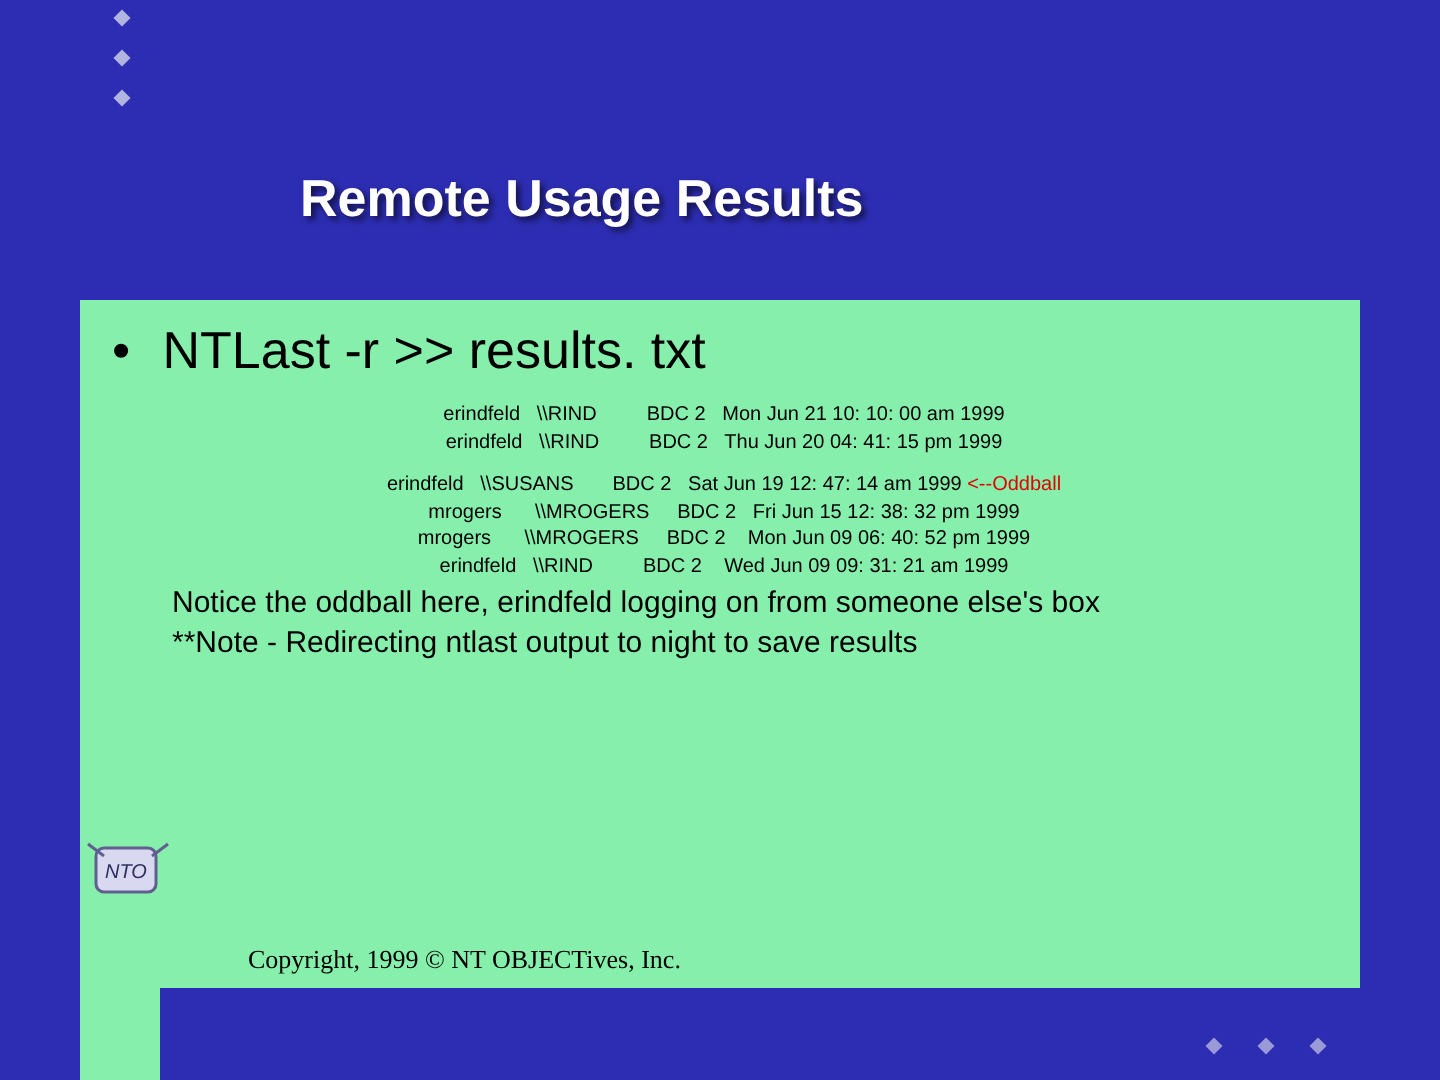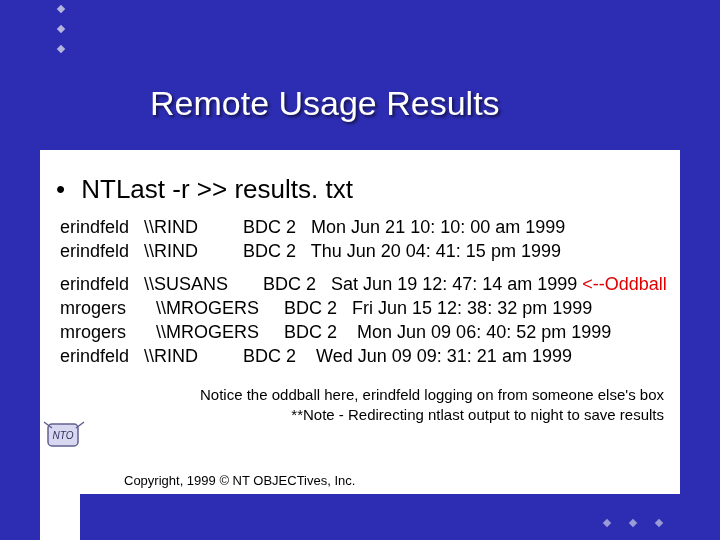--- a/index.html
+++ b/index.html
@@ -19,65 +19,65 @@
     width: 6px; height: 6px; background: #b3b3e0;
     transform: rotate(45deg);
   }
   .title-bar {
     position: absolute;
     top: 70px; left: 0; right: 0;
     padding: 14px 0 16px 150px;
   }
   .title-bar h1 {
     color: #fff;
-    font-size: 34px;
-    font-weight: normal;
+    font-size: 26px;
+    font-weight: bold;
     text-shadow: 2px 2px 3px rgba(0,0,0,0.6);
   }
   .content {
     position: absolute;
     top: 150px; left: 40px; right: 40px; bottom: 0;
-    background: #ffffff;
-    padding: 24px 16px 10px 16px;
+    background: #86efac;
+    padding: 10px 16px 10px 16px;
   }
   .cmd {
     font-size: 26px;
     margin-bottom: 10px;
   }
   .cmd .bullet { display:inline-block; width: 18px; }
-  .rows { font-size: 18px; line-height: 1.35; margin-left: 4px; }
+  .rows { font-size: 10px; line-height: 1.35; margin-left: 4px; text-align: center; }
   .row { white-space: pre; font-family: Arial, Helvetica, sans-serif; }
   .gap { height: 8px; }
   .oddball { color: #e00000; font-weight: normal; }
   .notes {
-    margin-top: 16px;
+    margin-top: 2px;
     font-size: 15px;
     line-height: 1.35;
     padding-left: 30px;
-    text-align: right;
   }
   .notes p { text-indent: 0; }
   .notes .indent { padding-left: 24px; }
   .logo {
     position: absolute;
     left: 2px; bottom: 86px;
     width: 44px; height: 36px;
   }
   .logo svg { width: 100%; height: 100%; }
   .footer-bar {
     position: absolute;
     left: 40px; right: 0; bottom: 0;
     height: 46px;
     background: #2d2db3;
   }
   .copyright {
     position: absolute;
     left: 84px; bottom: 52px;
     font-size: 13px;
     color: #000;
+    font-family: Liberation Serif, serif;
   }
   .bottom-dots {
     position: absolute;
     right: 18px; bottom: 14px;
     display: flex; gap: 20px;
   }
   .bottom-dots .d {
     width: 6px; height: 6px; background: #9a9ad6;
     transform: rotate(45deg);
   }

